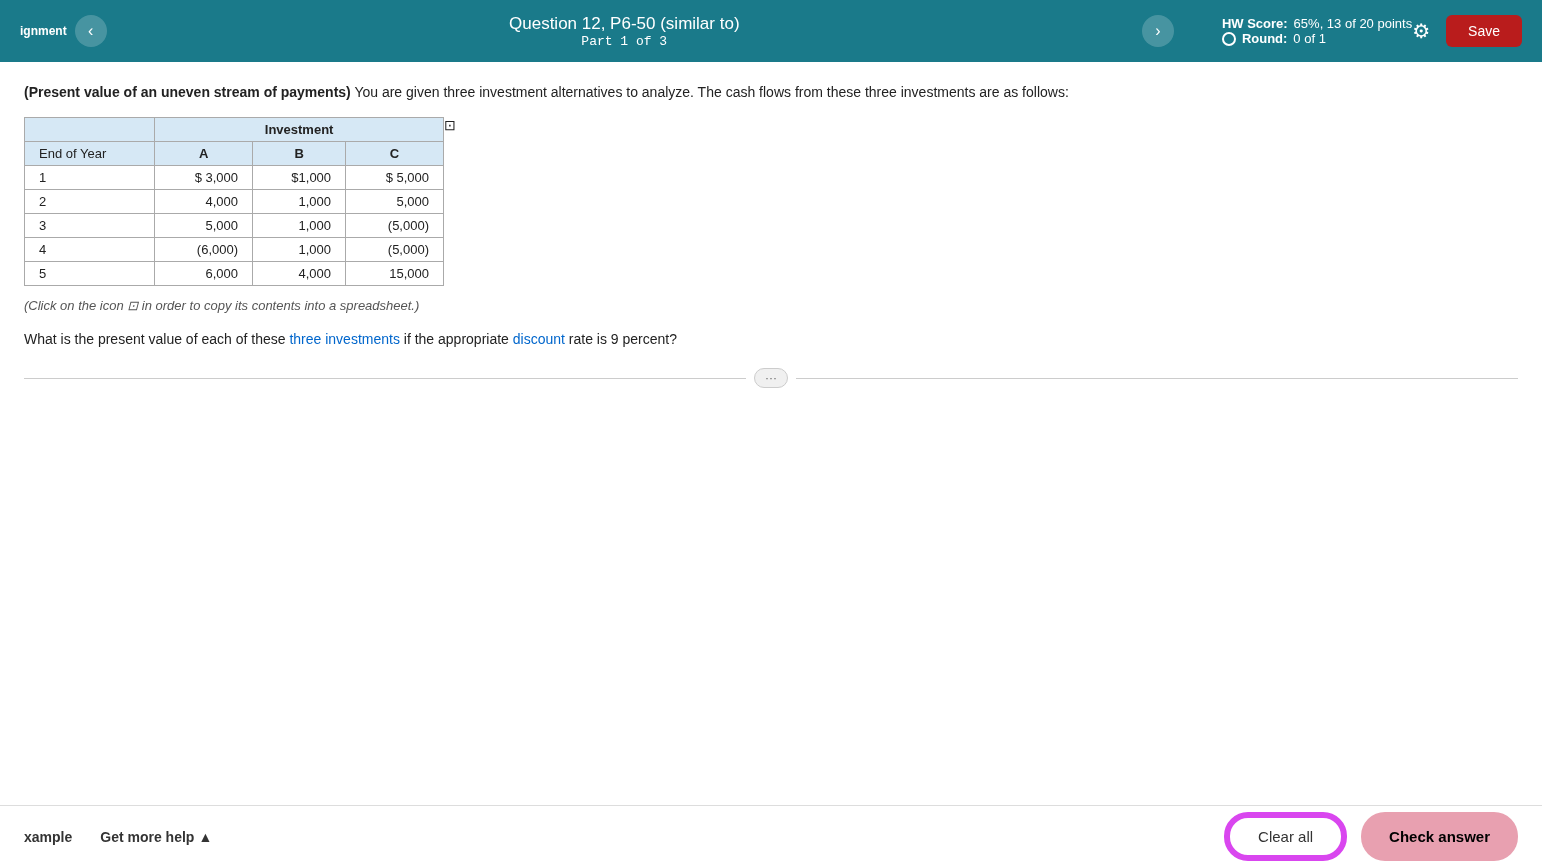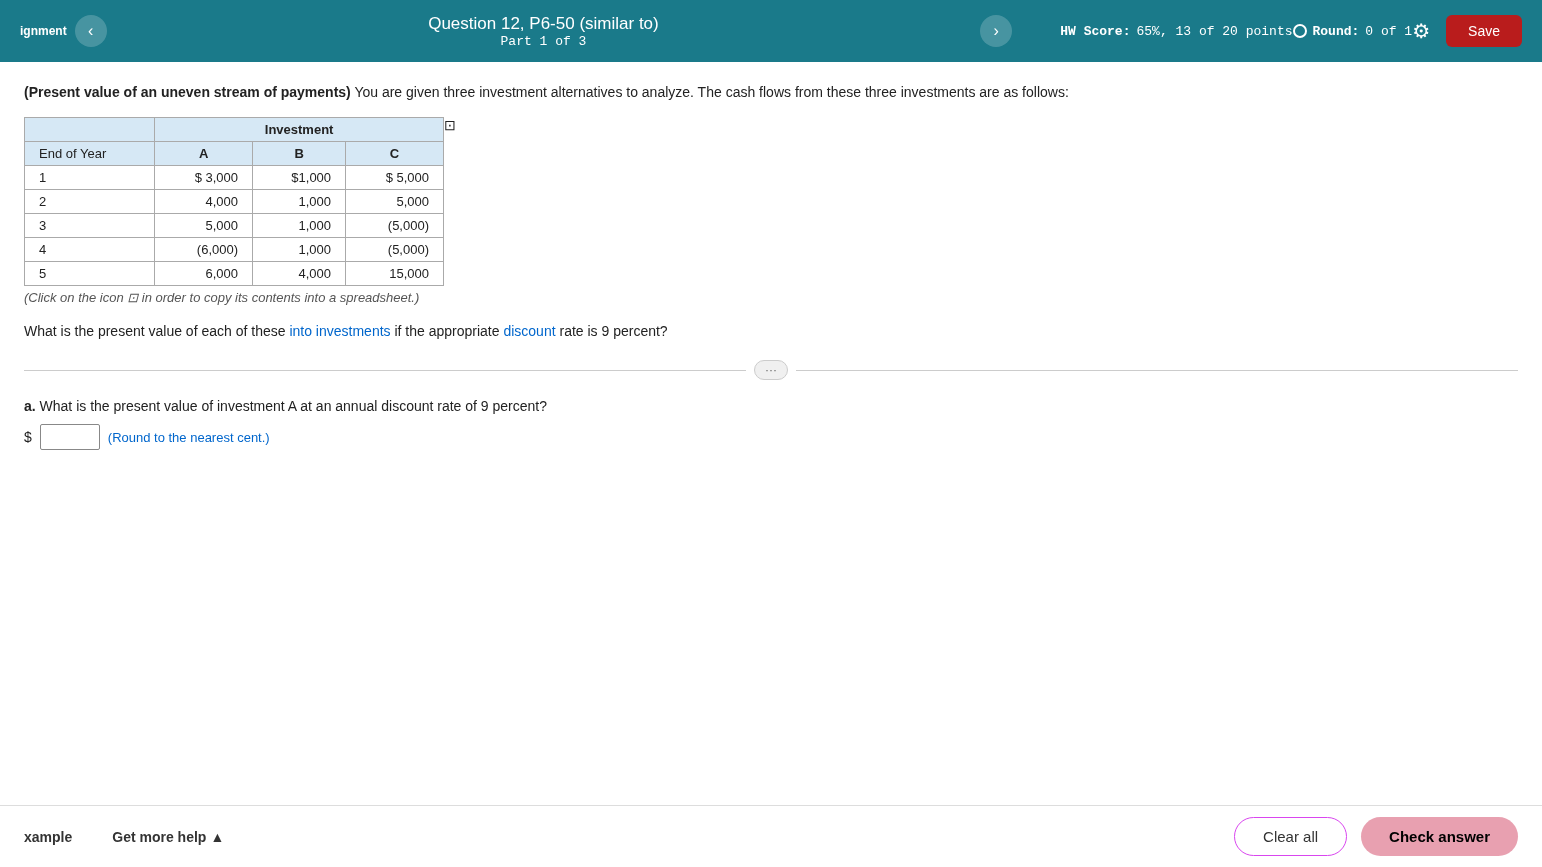--- a/index.html
+++ b/index.html
@@ -40,25 +40,24 @@
       color: white;
       cursor: pointer;
       font-size: 16px;
       display: flex;
       align-items: center;
       justify-content: center;
       margin: 0 8px;
     }
     .header-score-section {
       display: flex;
-      flex-direction: row;
+      flex-direction: column;
       align-items: flex-start;
       margin-left: 40px;
       font-size: 13px;
-      font-family: Liberation Mono, monospace;
     }
     .header-score-row {
       display: flex;
       align-items: center;
       gap: 6px;
     }
     .circle-icon {
       width: 14px;
       height: 14px;
       border: 2px solid white;
@@ -103,21 +102,21 @@
       margin-bottom: 14px;
       line-height: 1.5;
     }
     .bold-label {
       font-weight: bold;
     }
 
     
     .investment-table {
       border-collapse: collapse;
-      margin-bottom: 4px;
+      margin-bottom: 12px;
       min-width: 420px;
       border-radius: 25px;
     }
     .investment-table th,
     .investment-table td {
       border: 1px solid #aaa;
       padding: 4px 14px;
       font-size: 13px;
     }
     .table-header-row th {
@@ -228,21 +227,21 @@
       height: 62px;
       background: #fff;
       border-top: 1px solid #ddd;
       display: flex;
       align-items: center;
       padding: 0 24px;
     }
     .footer-left {
       display: flex;
       align-items: flex-start;
-      gap: 40px;
+      gap: 28px;
     }
     .xample-label {
       font-size: 14px;
       font-weight: bold;
       color: #333;
     }
     .get-more-help {
       font-size: 14px;
       font-weight: bold;
       color: #333;
@@ -250,21 +249,21 @@
       display: flex;
       align-items: center;
       gap: 4px;
     }
     .footer-right {
       margin-left: auto;
       display: flex;
       gap: 14px;
     }
     .clear-all-btn {
-      border: 1px solid #d946ef;
+      border: 6px solid #d946ef;
       background: white;
       border-radius: 24px;
       padding: 10px 28px;
       font-size: 15px;
       cursor: pointer;
       color: #333;
     }
     .check-answer-btn {
       background: #e8a0b0;
       border: none;
@@ -368,40 +367,29 @@
         </tbody>
     </table>
 
       <span>⊡</span>
 
   </div>
 
   <p class="italic-note">(Click on the icon ⊡  in order to copy its contents into a spreadsheet.)</p>
 
   <p class="question-text">
-    What is the present value of each of these <span class="highlight-blue">into</span> <span class="highlight-blue">investments</span> if the appropriate <span class="highlight-blue">discount</span> rate is 9 percent?
+    What is the present value of each of these <span class="highlight-blue">three</span> <span class="highlight-blue">investments</span> if the appropriate <span class="highlight-blue">discount</span> rate is 9 percent?
   </p>
 
   <div class="divider-row">
     <div class="divider-line"></div>
     <span class="divider-dots">···</span>
     <div class="divider-line"></div>
   </div>
 
-  <div>
-    <p class="part-label">
-      <span>a.</span>
-      <span style="font-weight:normal;"> What is the present value of investment A at an annual discount rate of 9 percent?</span>
-    </p>
-    <div class="answer-row">
-      <span class="dollar-sign">$</span>
-      <input class="answer-input" type="text" style="">
-      <span class="round-note">(Round to the nearest cent.)</span>
-    </div>
-  </div>
 
 </div>
 
 <div class="footer">
   <div class="footer-left">
     <span class="xample-label">xample</span>
     <span class="get-more-help">
       <span>Get more help</span>
       <span>▲</span>
     </span>

